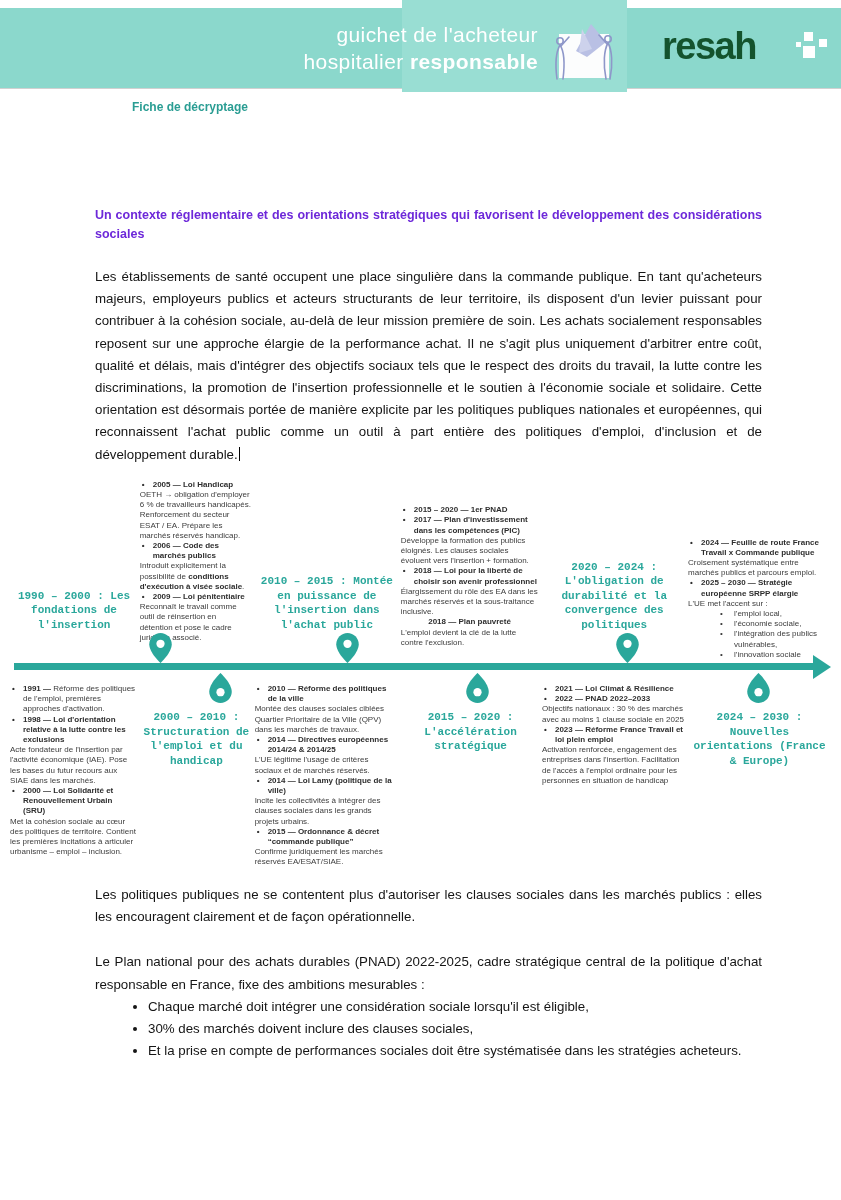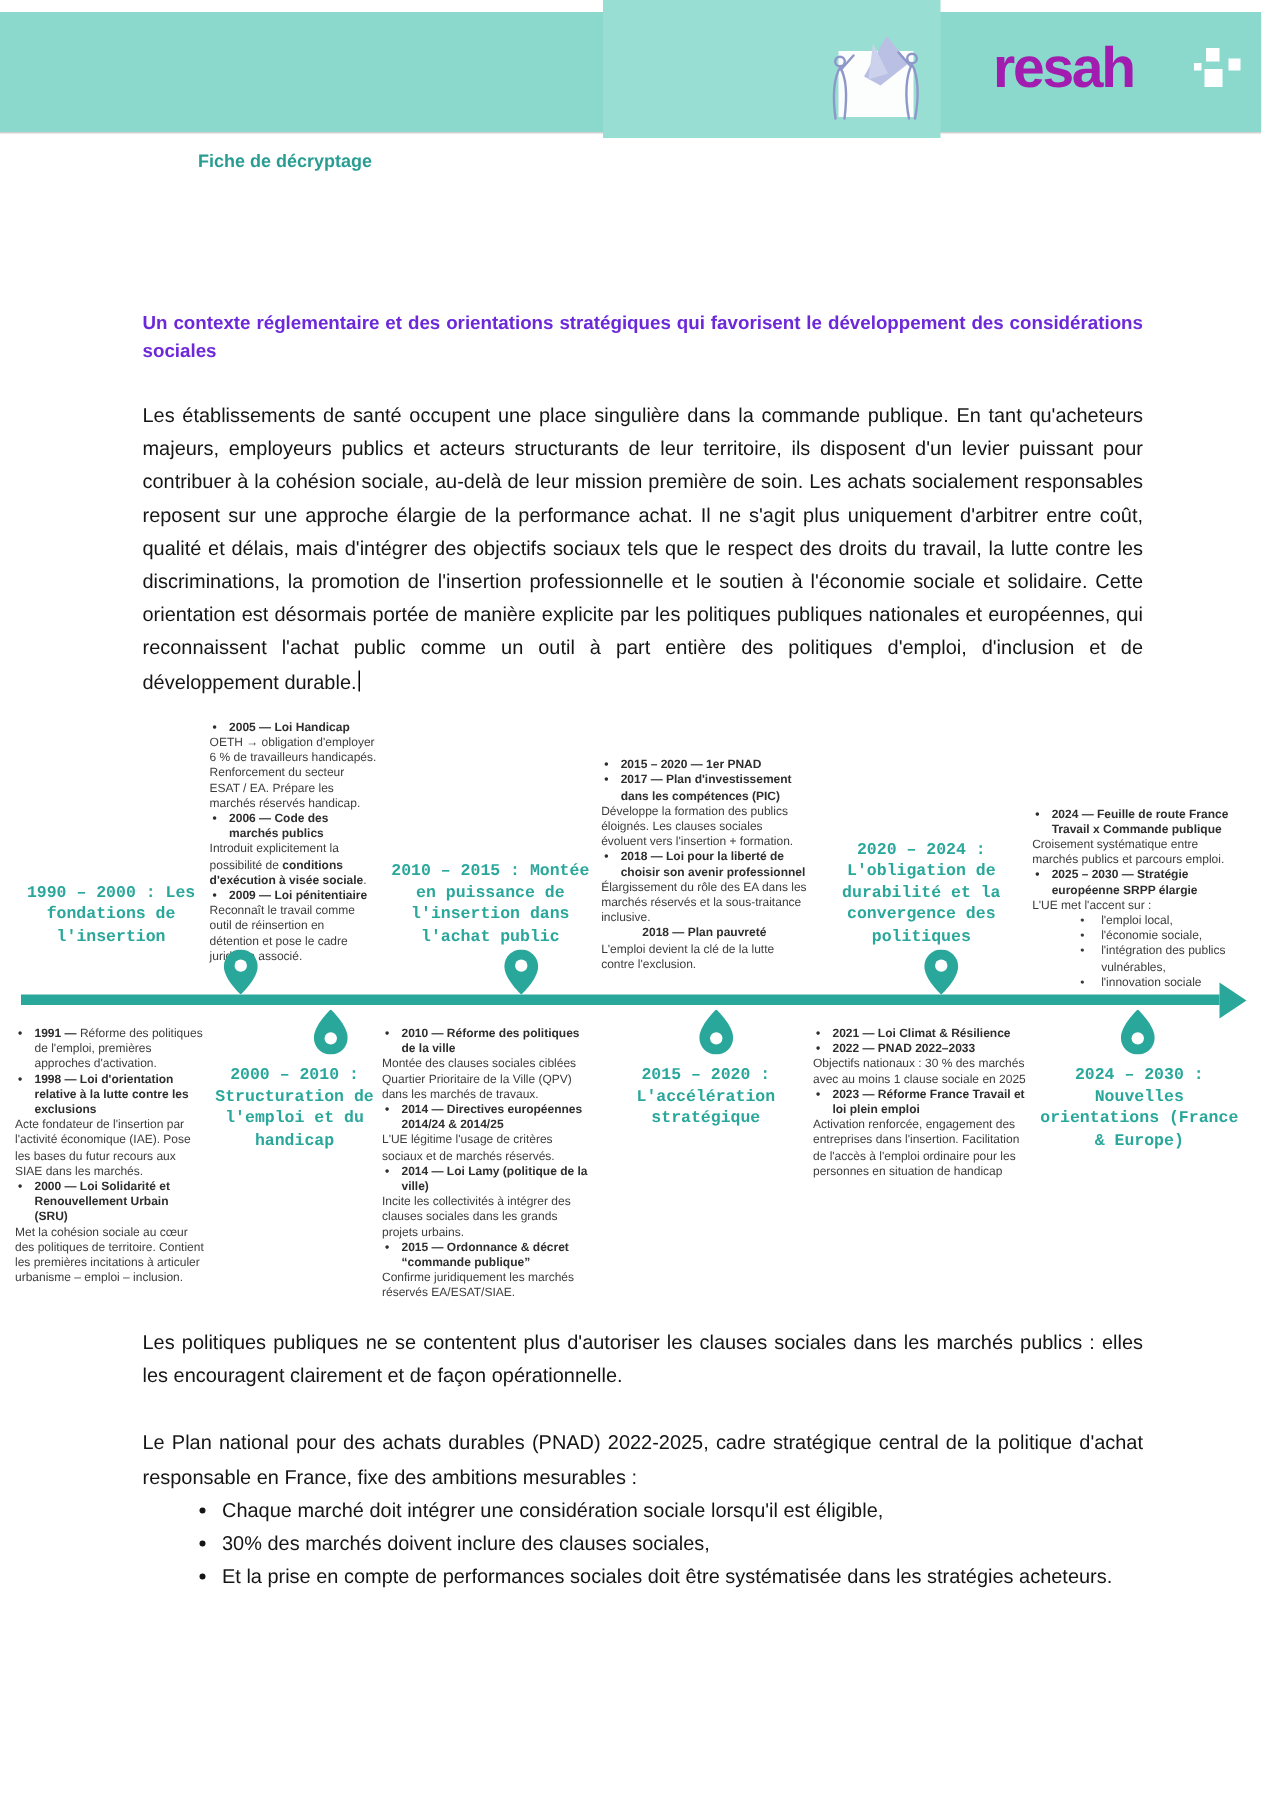--- a/index.html
+++ b/index.html
@@ -7,21 +7,21 @@
         font-family:"Liberation Sans",sans-serif;color:#1a1a1a;}
 
   
   .banner{position:absolute;left:0;top:8px;width:841px;height:80px;background:#8bd8cc;
           box-shadow:0 1px 0 rgba(0,0,0,.18);}
   .logo-panel{position:absolute;left:402px;top:-8px;width:225px;height:92px;background:#99ded3;}
   .brand{position:absolute;left:130px;top:13px;width:408px;text-align:right;color:#fff;
          font-size:21px;line-height:27px;letter-spacing:.4px;}
   .brand .bold{font-weight:bold;}
   .people-icon{position:absolute;left:546px;top:11px;}
-  .resah{position:absolute;left:662px;top:17px;color:#a21caf;font-size:38px;font-weight:bold;letter-spacing:-1.5px;}
+  .resah{position:absolute;left:662px;top:17px;color:#14532d;font-size:38px;font-weight:bold;letter-spacing:-1.5px;}
   .resah-pixels{position:absolute;left:789px;top:23px;}
 
   
   .kicker{position:absolute;left:95px;top:100px;font-size:12px;font-weight:bold;color:#2a9d93;margin-left:37px;}
   .title{position:absolute;left:95px;top:146px;width:667px;font-size:15.5px;font-weight:bold;
          color:#2a9d93;text-align:justify;line-height:23px;}
   .subtitle{position:absolute;left:95px;top:206px;width:667px;font-size:12.5px;font-weight:bold;
             color:#6d28d9;text-align:justify;line-height:19px;}
   .intro{position:absolute;left:95px;top:266px;width:667px;font-size:13.3px;
          text-align:justify;line-height:22.2px;color:#151515;}
@@ -68,20 +68,24 @@
   .closing ul{margin:0;padding-left:53px;}
   .closing li{text-align:justify;}
 </style>
 </head>
 <body>
 
 <div class="page">
 
   <div class="banner">
     <div class="logo-panel"></div>
+    <div class="brand">
+      <div>guichet de l'acheteur</div>
+      <div><span>hospitalier </span><span class="bold">responsable</span></div>
+    </div>
     <svg class="people-icon" width="76" height="68" viewBox="0 0 76 68">
       <rect x="13" y="15" width="50" height="44" fill="#fcfdfd"></rect>
       <path d="M30 32 L45 5 L60 23 L41 38 Z" fill="#b9c0e4"></path>
       <path d="M36 10 L33 34 L46 30 Z" fill="#cdd2ec"></path>
       <g stroke="#8e97c9" stroke-width="1.6" fill="none" stroke-linecap="round">
         <circle cx="14" cy="22" r="3.2"></circle>
         <path d="M14 26 C10 33 9 45 11 60"></path>
         <path d="M14 26 C18 32 19 44 17 60"></path>
         <path d="M15 27 L23 18"></path>
         <circle cx="62" cy="20" r="3.2"></circle>

